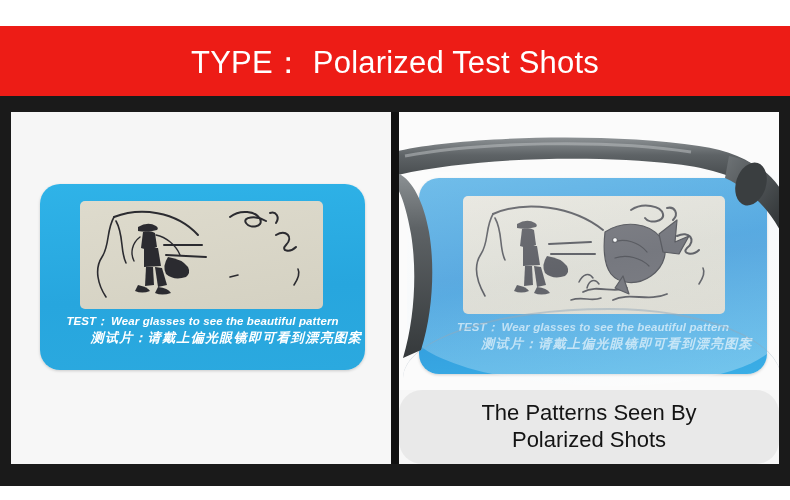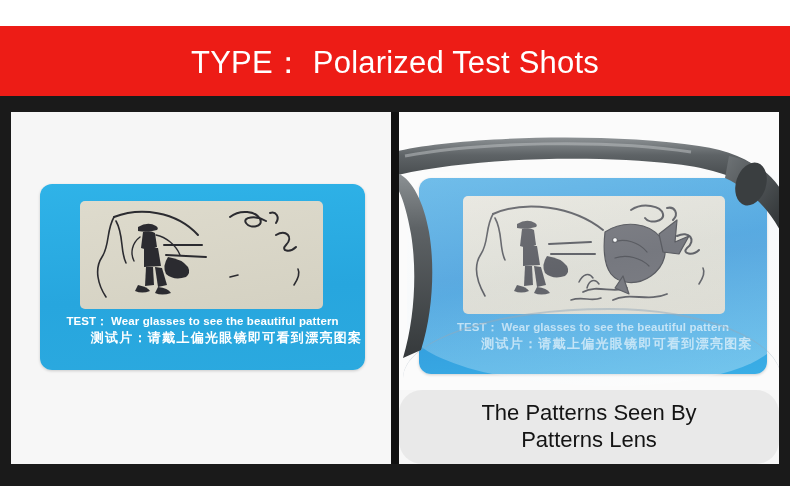--- a/index.html
+++ b/index.html
@@ -128,22 +128,23 @@
   .panel-right .panel-caption {
     background: #e9e9e9;
     border-radius: 23px;
   }
   .caption-line { white-space: nowrap; }
 
   
   .test-card {
     position: absolute;
     background: #29abe2;
-    border-radius: 12px;
+    border-radius: 20px;
     box-shadow: 0 1px 3px rgba(0,0,0,0.18);
+    font-style: italic;
   }
   .card-left {
     left: 29px;
     top: 72px;
     width: 325px;
     height: 186px;
     background: linear-gradient(176deg, #2fb3e8 0%, #27a6de 58%, #2ba9df 100%);
   }
   .card-inner {
     position: absolute;
@@ -398,17 +399,17 @@
         <path d="M330 44 C 352 48, 372 60, 382 78 L 382 120 C 368 94, 348 76, 326 66 Z" fill="url(#templeGrad)"></path>
         <ellipse cx="352" cy="72" rx="15" ry="22" fill="#3a3e40" transform="rotate(18 352 72)"></ellipse>
 
         <path d="M6 44 C 80 30, 208 27, 292 40" fill="none" stroke="#b9bec0" stroke-width="3" opacity="0.55"></path>
       </svg>
 
     </div>
 
     <div class="panel-caption">
       <div class="caption-line">The Patterns Seen By</div>
-      <div class="caption-line">Patterns Lens</div>
+      <div class="caption-line">Polarized Shots</div>
     </div>
   </div>
 
 </div>
 
 </body></html>

